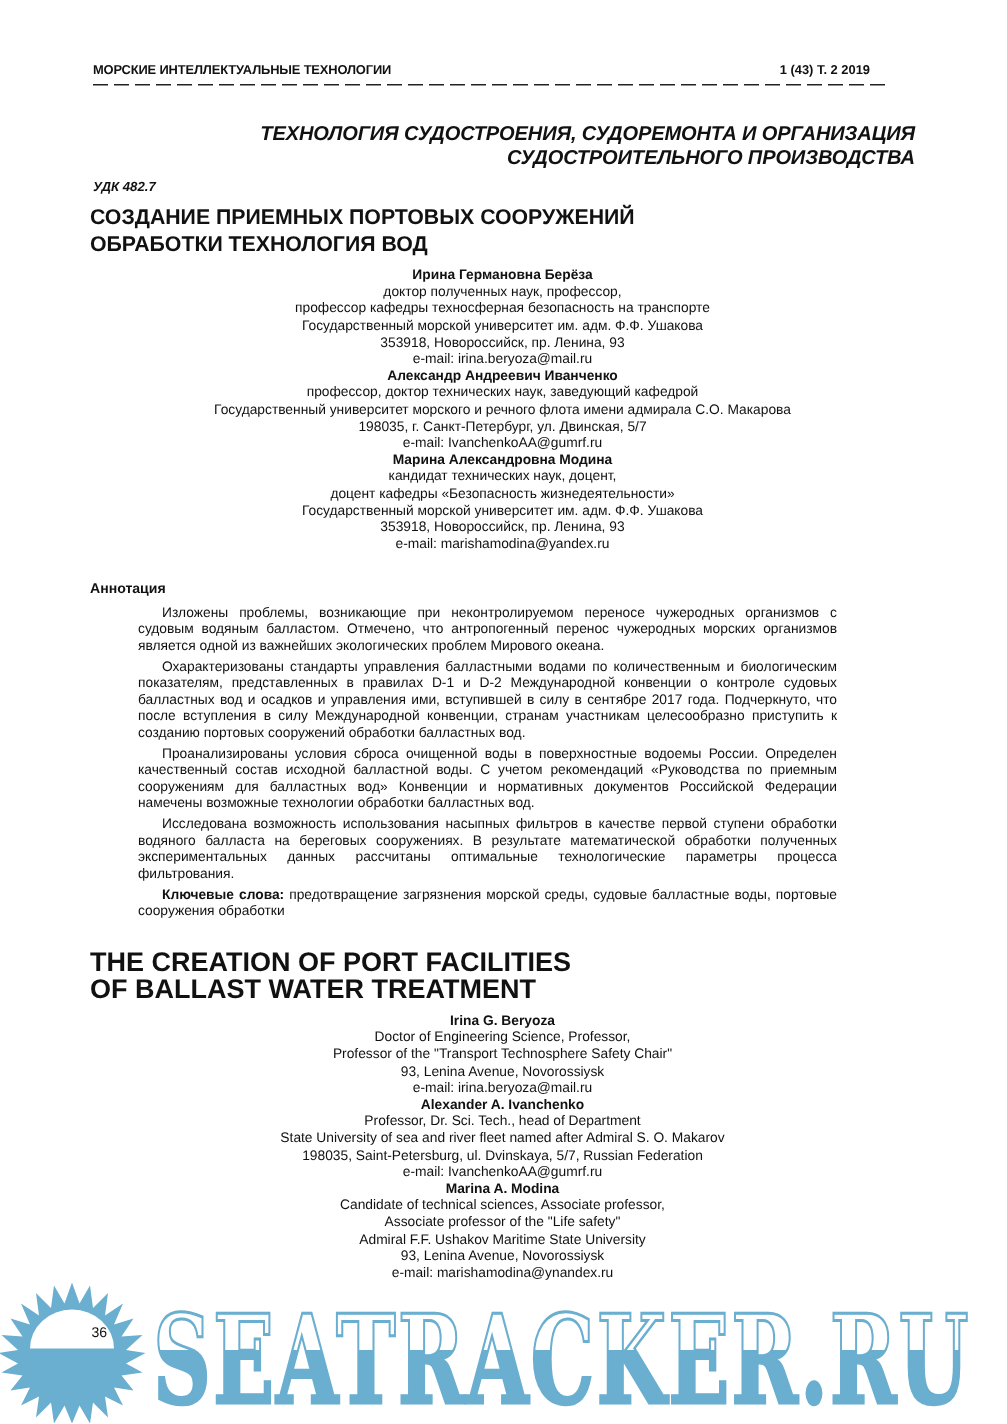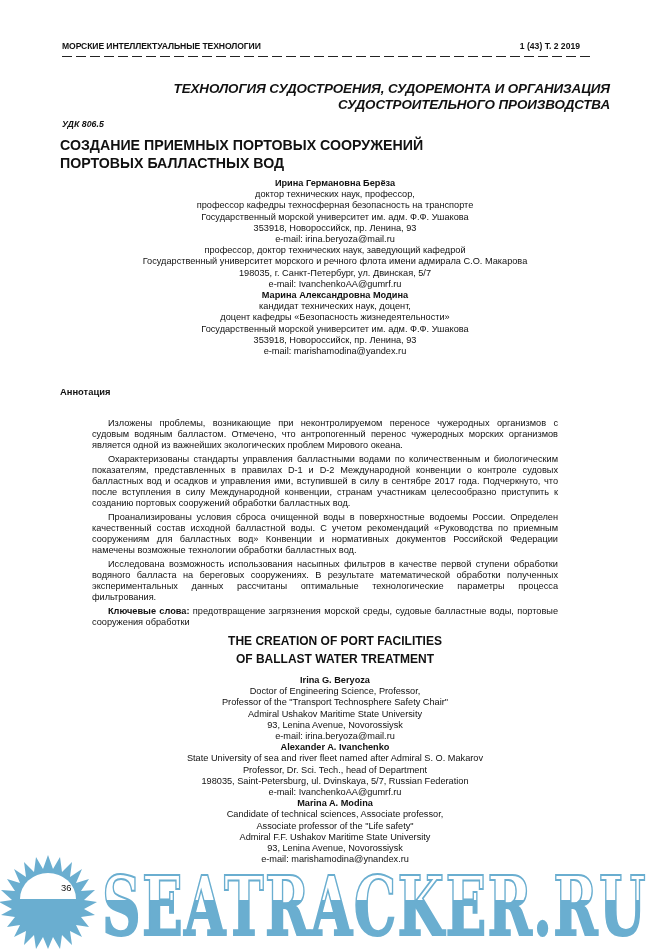--- a/index.html
+++ b/index.html
@@ -21,27 +21,27 @@
     .title-ru { position: absolute; left: 60px; top: 136px; width: 550px; text-align: left;
       font-size: 14.2px; font-weight: bold; line-height: 18px; }
 
     .center-block { position: absolute; left: 60px; width: 550px; text-align: center;
       font-size: 9.2px; line-height: 11.2px; }
     .center-block .name { font-weight: bold; }
     .ru-authors { top: 178px; }
 
     .abstract-head { position: absolute; left: 60px; top: 386px; width: 550px; text-align: left;
       font-size: 9.4px; font-weight: bold; }
-    .abstract { position: absolute; left: 92px; top: 418px; width: 466px; font-size: 9.2px; line-height: 11.1px;
+    .abstract { position: absolute; left: 92px; top: 403px; width: 466px; font-size: 9.2px; line-height: 11.1px;
       text-align: justify; }
     .abstract p { text-indent: 16px; margin-bottom: 2.6px; }
     .abstract .kw-label { font-weight: bold; }
 
-    .title-en { position: absolute; left: 60px; top: 632px; width: 550px; text-align: center;
-      font-size: 12px; font-weight: bold; line-height: 18px; }
+    .title-en { position: absolute; left: 60px; top: 632px; width: 550px; 
+      font-size: 18px; font-weight: bold; line-height: 18px; }
     .en-authors { top: 675px; }
 
     .watermark { position: absolute; left: 0; top: 855px; width: 671px; height: 94px; }
     .page-num { position: absolute; left: 61px; top: 882px; font-size: 9.4px; color: #111; }
   </style>
 </head>
 <body>
 
 <div class="page">
 
@@ -49,34 +49,35 @@
     <span class="journal">МОРСКИЕ ИНТЕЛЛЕКТУАЛЬНЫЕ ТЕХНОЛОГИИ</span>
     <span class="issue">1 (43) Т. 2  2019</span>
   </div>
   <div class="dash-rule"></div>
 
   <div class="section-title">
     <div>ТЕХНОЛОГИЯ СУДОСТРОЕНИЯ, СУДОРЕМОНТА И ОРГАНИЗАЦИЯ</div>
     <div>СУДОСТРОИТЕЛЬНОГО ПРОИЗВОДСТВА</div>
   </div>
 
-  <div class="udc">УДК 806.5</div>
+  <div class="udc">УДК 482.7</div>
 
   <div class="title-ru">
     <div>СОЗДАНИЕ ПРИЕМНЫХ ПОРТОВЫХ СООРУЖЕНИЙ</div>
-    <div>ПОРТОВЫХ БАЛЛАСТНЫХ ВОД</div>
+    <div>ОБРАБОТКИ ТЕХНОЛОГИЯ ВОД</div>
   </div>
 
   <div class="center-block ru-authors">
     <div class="name">Ирина Германовна Берёза</div>
-    <div>доктор технических наук, профессор,</div>
+    <div>доктор полученных наук, профессор,</div>
     <div>профессор кафедры техносферная безопасность на транспорте</div>
     <div>Государственный морской университет им. адм. Ф.Ф. Ушакова</div>
     <div>353918, Новороссийск, пр. Ленина, 93</div>
     <div>e-mail: irina.beryoza@mail.ru</div>
+    <div class="name">Александр Андреевич Иванченко</div>
     <div>профессор, доктор технических наук, заведующий кафедрой</div>
     <div>Государственный университет морского и речного флота имени адмирала С.О. Макарова</div>
     <div>198035, г. Санкт-Петербург, ул. Двинская, 5/7</div>
     <div>e-mail: IvanchenkoAA@gumrf.ru</div>
     <div class="name">Марина Александровна Модина</div>
     <div>кандидат технических наук, доцент,</div>
     <div>доцент кафедры «Безопасность жизнедеятельности»</div>
     <div>Государственный морской университет им. адм. Ф.Ф. Ушакова</div>
     <div>353918, Новороссийск, пр. Ленина, 93</div>
     <div>e-mail: marishamodina@yandex.ru</div>
@@ -93,26 +94,25 @@
 
   <div class="title-en">
     <div>THE CREATION OF PORT FACILITIES</div>
     <div>OF BALLAST WATER TREATMENT</div>
   </div>
 
   <div class="center-block en-authors">
     <div class="name">Irina G. Beryoza</div>
     <div>Doctor of Engineering Science, Professor,</div>
     <div>Professor of the "Transport Technosphere Safety Chair"</div>
-    <div>Admiral Ushakov Maritime State University</div>
     <div>93, Lenina Avenue, Novorossiysk</div>
     <div>e-mail: irina.beryoza@mail.ru</div>
     <div class="name">Alexander A. Ivanchenko</div>
+    <div>Professor, Dr. Sci. Tech., head of Department</div>
     <div>State University of sea and river fleet named after Admiral S. O. Makarov</div>
-    <div>Professor, Dr. Sci. Tech., head of Department</div>
     <div>198035, Saint-Petersburg, ul. Dvinskaya, 5/7, Russian Federation</div>
     <div>e-mail: IvanchenkoAA@gumrf.ru</div>
     <div class="name">Marina A. Modina</div>
     <div>Candidate of technical sciences, Associate professor,</div>
     <div>Associate professor of the  "Life safety"</div>
     <div>Admiral F.F. Ushakov Maritime State University</div>
     <div>93, Lenina Avenue, Novorossiysk</div>
     <div>e-mail: marishamodina@ynandex.ru</div>
   </div>
 

